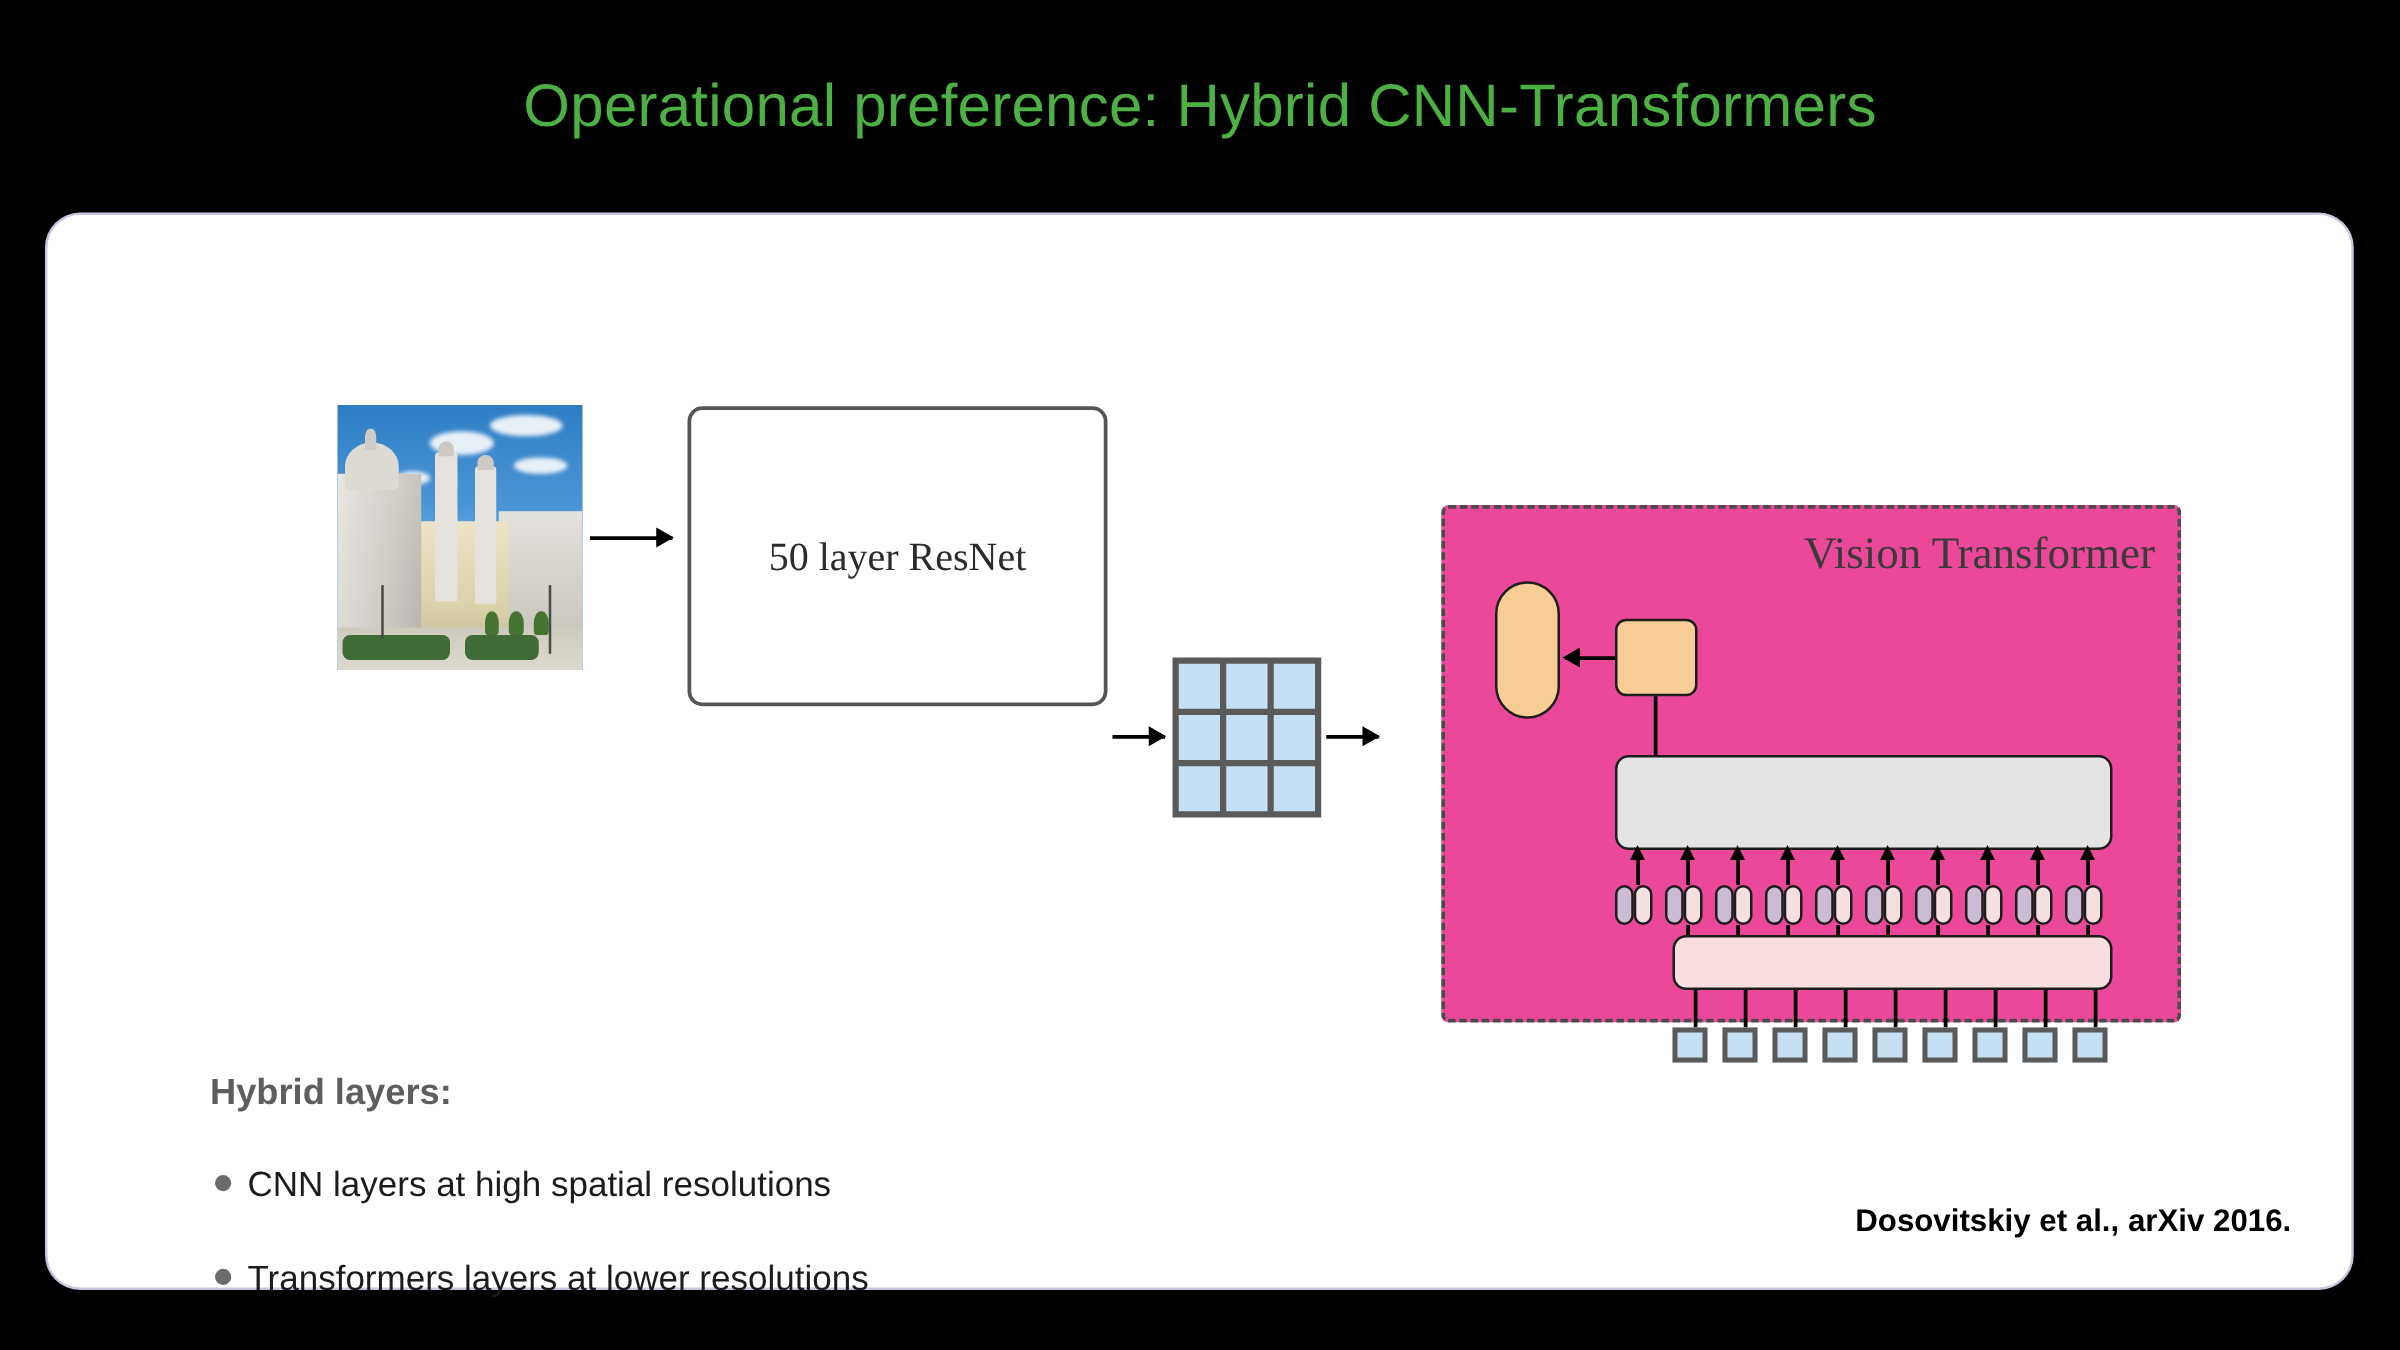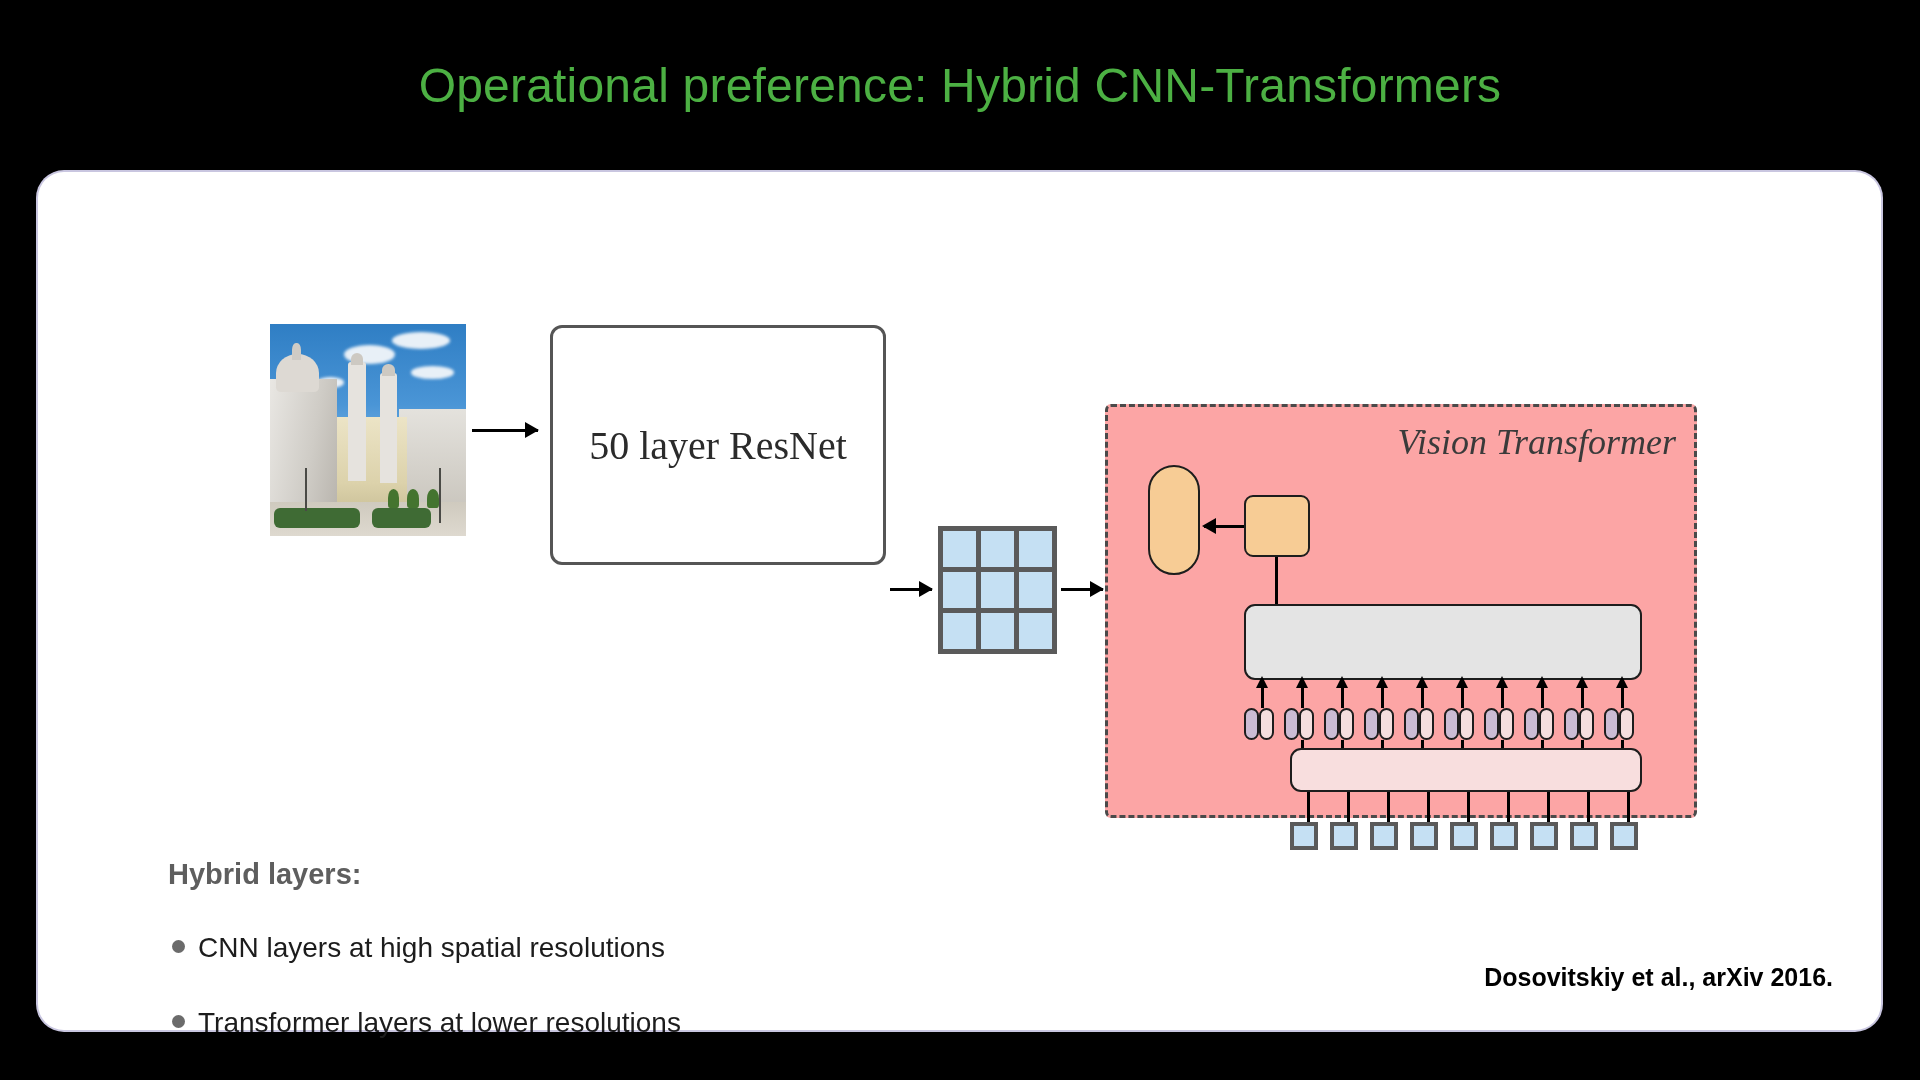--- a/index.html
+++ b/index.html
@@ -96,21 +96,21 @@
 
   
   .resnet-box {
     position:absolute; left:512px; top:153px;
     width:336px; height:240px;
     border:3px solid #555; border-radius:12px; background:#fff;
     display:flex; align-items:center; justify-content:center;
   }
   .resnet-label {
     font-family:"Liberation Serif", serif;
-    font-size:40px; color:#2b2b2b; white-space:nowrap;
+    font-size:32px; color:#2b2b2b; white-space:nowrap;
   }
 
   
   .grid3 {
     position:absolute; left:900px; top:354px;
     width:119px; height:128px;
     background:#5a5a5a;
     display:grid;
     grid-template-columns:repeat(3,1fr);
     grid-template-rows:repeat(3,1fr);
@@ -124,25 +124,24 @@
   }
   .arrow-h::after {
     content:""; position:absolute; right:-1px; top:-7px;
     border-left:14px solid #000;
     border-top:8px solid transparent;
     border-bottom:8px solid transparent;
   }
 
   
   .vit-panel {
-    position:absolute; left:1067px; top:232px;
+    position:absolute; left:1115px; top:232px;
     width:592px; height:414px;
     border:3px dashed #4a4a4a; border-radius:6px;
-    background:#fca5a5;
-    font-style:italic;
+    background:#ec4899;
   }
   .vit-title {
     position:absolute; right:18px; top:14px;
     font-family:"Liberation Serif", serif;
     font-size:36px; color:#3a3a3a; white-space:nowrap;
   }
 
   
   .mlp-head {
     position:absolute; left:40px; top:58px;
@@ -407,20 +406,20 @@
 
     <div class="subhead">Hybrid layers:</div>
 
     <div class="bullets">
       <div class="bullet">
         <span class="dot"></span>
         <span>CNN layers at high spatial resolutions</span>
       </div>
       <div class="bullet">
         <span class="dot"></span>
-        <span>Transformer layers at lower resolutions</span>
+        <span>Transformers layers at lower resolutions</span>
       </div>
 
     </div>
 
     <div class="citation">Dosovitskiy et al., arXiv 2016.</div>
   </div>
 </div>
 
 </body></html>

